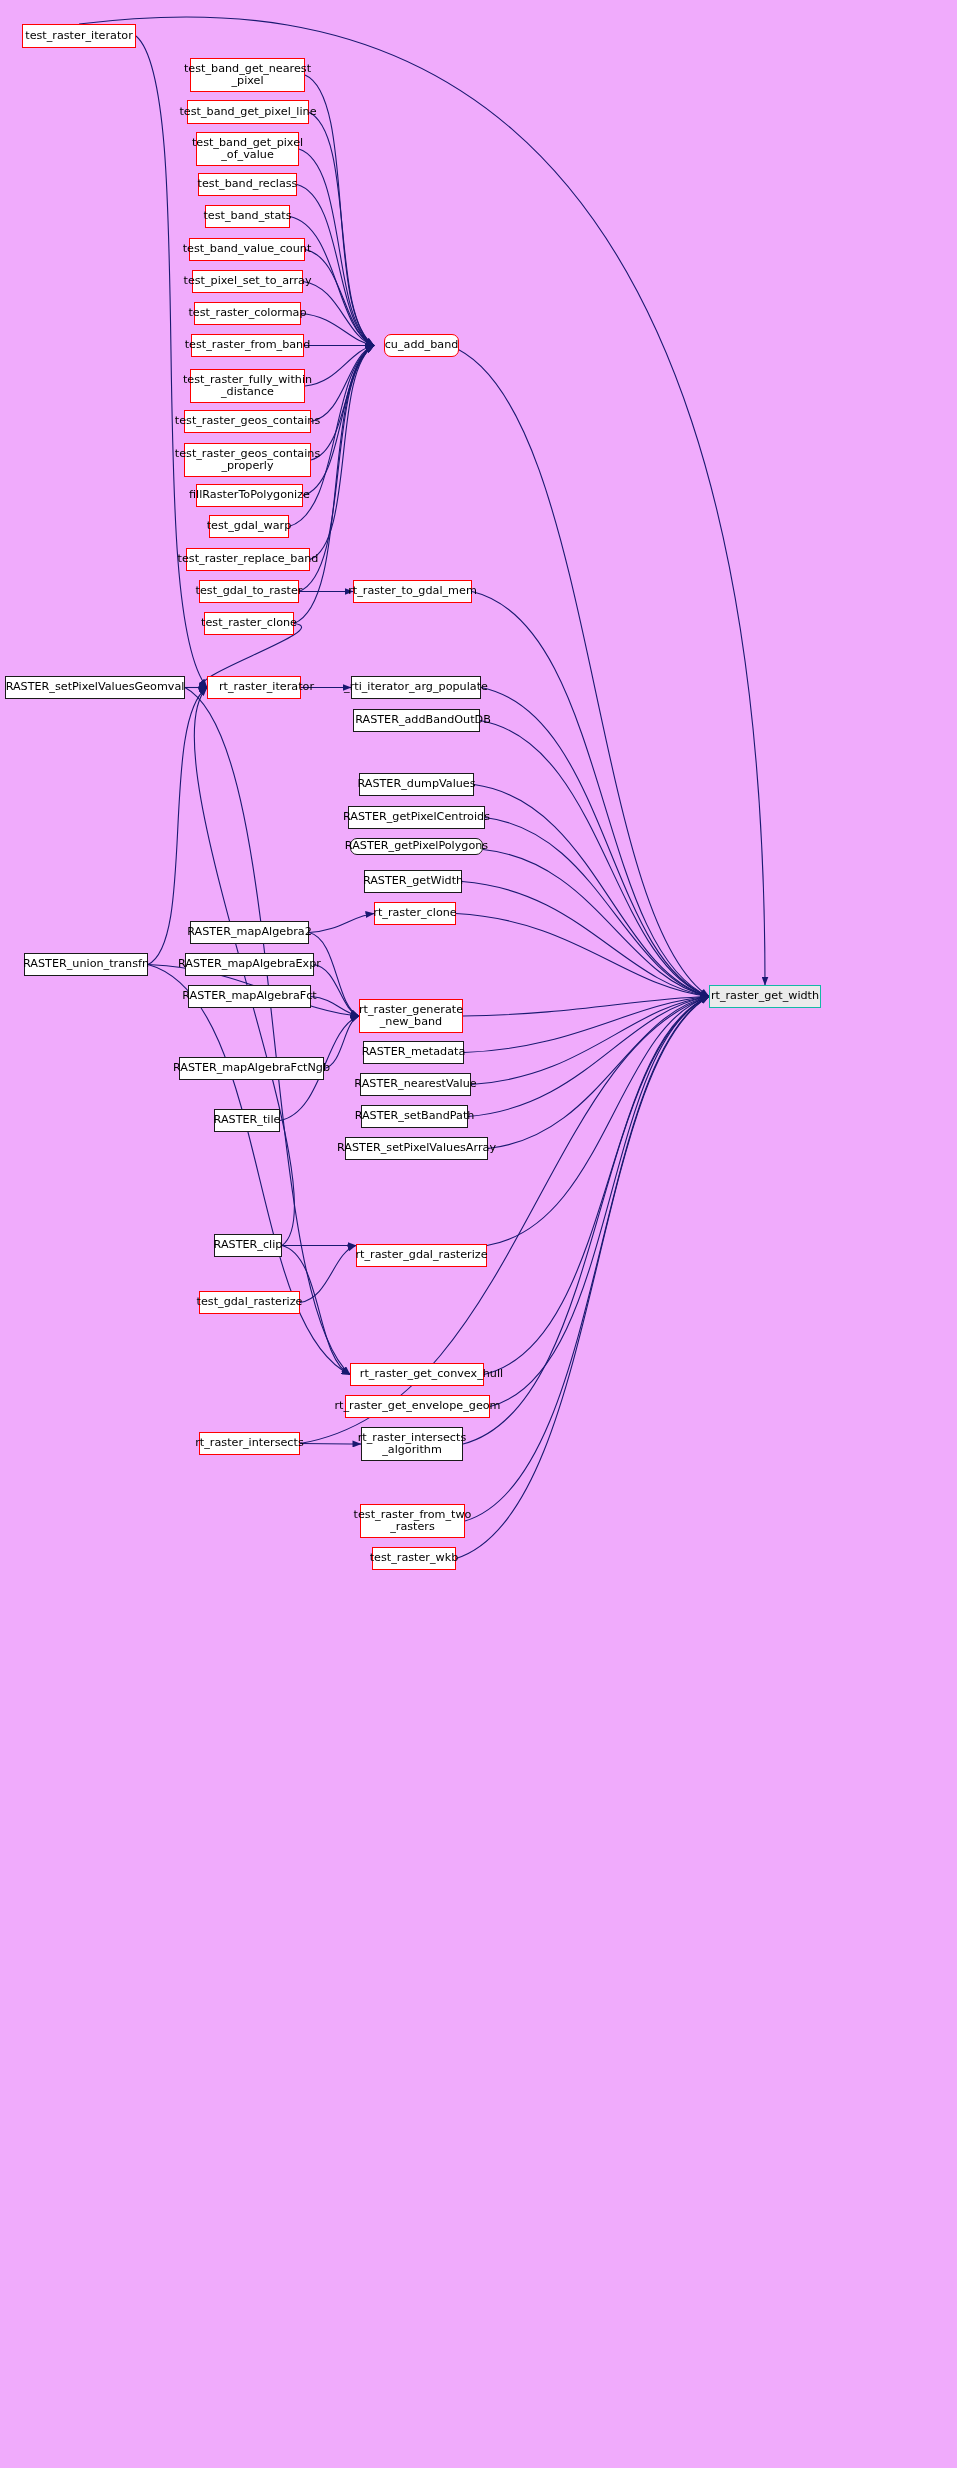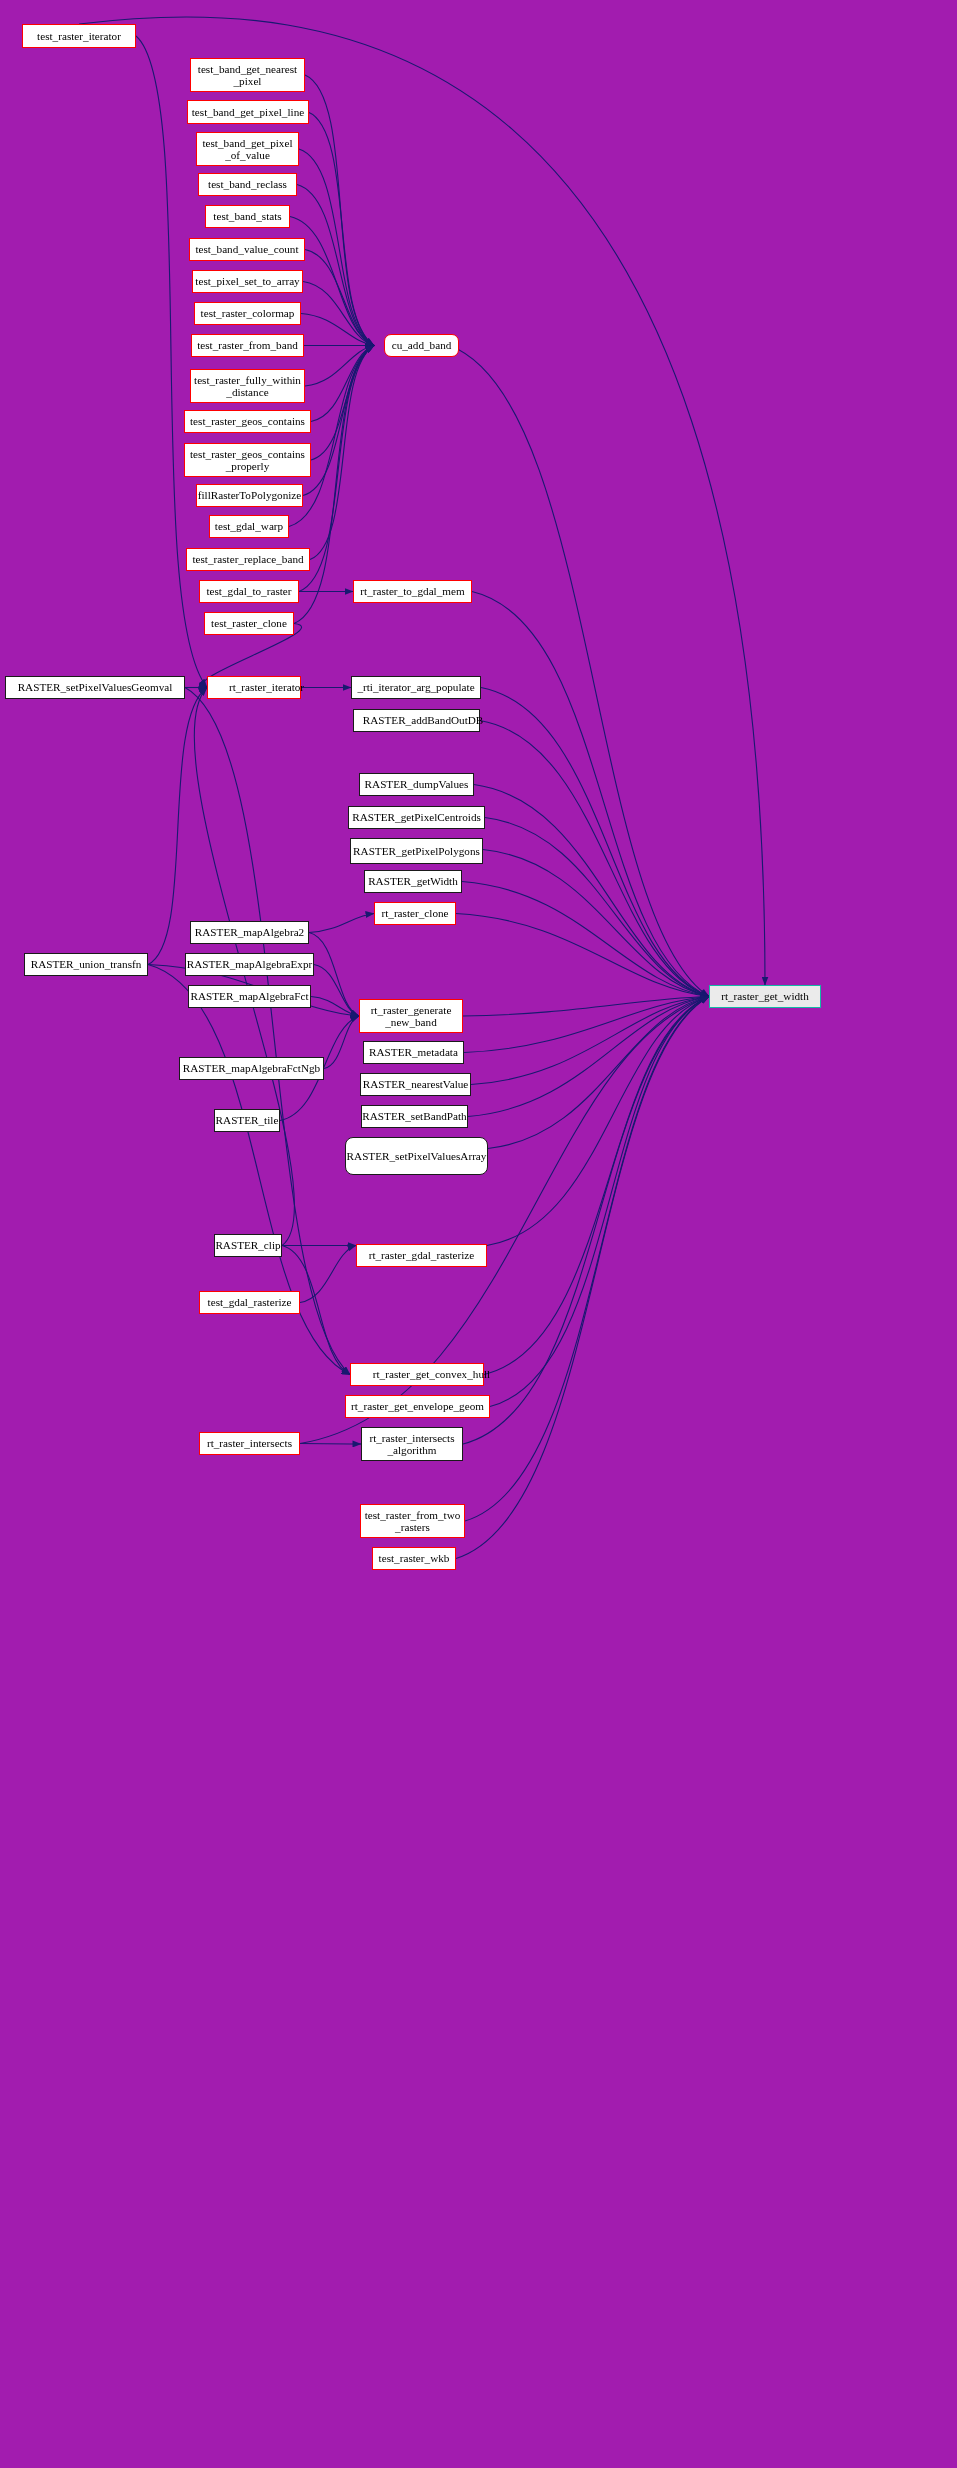--- a/index.html
+++ b/index.html
@@ -1,17 +1,17 @@
 <!DOCTYPE html>
 <html><head>
 <meta charset="utf-8">
 <style>
   html,body{margin:0;padding:0;background:#ffffff;}
   body{font-family:"DejaVu Sans","Liberation Sans",sans-serif;}
-  #canvas{position:relative;width:957px;height:2468px;background:#a21caf;overflow:hidden;font-family:Liberation Serif, serif;}
+  #canvas{position:relative;width:957px;height:2468px;background:#f0abfc;overflow:hidden;}
   svg.edges{position:absolute;left:0;top:0;width:957px;height:2468px;pointer-events:none;}
   .node{position:absolute;box-sizing:border-box;display:flex;align-items:center;justify-content:center;
         text-align:center;background:#ffffff;border:1px solid #ff0000;color:#000000;
         font-size:11.2px;line-height:12.4px;white-space:pre-line;padding:1px 3px;}
   .node.plain{border:1px solid #1a1a1a;}
   .node.gray{border:1px solid #14b8a6;background:#ebebeb;}
 </style>
 </head>
 <body>
 
@@ -108,35 +108,35 @@
       <div class="node" style="left: 199px; top: 580px; width: 100px; height: 23px;">test_gdal_to_raster</div>
       <div class="node" style="left: 204px; top: 612px; width: 90px; height: 23px;">test_raster_clone</div>
       <div class="node plain" style="left: 5px; top: 676px; width: 180px; height: 23px;">RASTER_setPixelValuesGeomval</div>
       <div class="node" style="left: 207px; top: 676px; width: 94px; height: 23px; padding-left: 28px;">rt_raster_iterator</div>
       <div class="node" style="left: 384px; top: 334px; width: 75px; height: 23px; border-radius: 7px;">cu_add_band</div>
       <div class="node" style="left: 353px; top: 580px; width: 119px; height: 23px;">rt_raster_to_gdal_mem</div>
       <div class="node plain" style="left: 351px; top: 676px; width: 130px; height: 23px;">_rti_iterator_arg_populate</div>
       <div class="node plain" style="left: 353px; top: 709px; width: 127px; height: 23px; padding-left: 16px;">RASTER_addBandOutDB</div>
       <div class="node plain" style="left: 359px; top: 773px; width: 115px; height: 23px;">RASTER_dumpValues</div>
       <div class="node plain" style="left: 348px; top: 806px; width: 137px; height: 23px;">RASTER_getPixelCentroids</div>
-      <div class="node plain" style="left: 350px; top: 838px; width: 133px; height: 26px;">RASTER_getPixelPolygons</div>
+      <div class="node plain" style="left: 350px; top: 838px; width: 133px; height: 17px; border-radius: 7px;">RASTER_getPixelPolygons</div>
       <div class="node plain" style="left: 364px; top: 870px; width: 98px; height: 23px;">RASTER_getWidth</div>
       <div class="node" style="left: 374px; top: 902px; width: 82px; height: 23px;">rt_raster_clone</div>
       <div class="node plain" style="left: 190px; top: 921px; width: 119px; height: 23px;">RASTER_mapAlgebra2</div>
       <div class="node plain" style="left: 185px; top: 953px; width: 129px; height: 23px;">RASTER_mapAlgebraExpr</div>
       <div class="node plain" style="left: 24px; top: 953px; width: 124px; height: 23px;">RASTER_union_transfn</div>
       <div class="node plain" style="left: 188px; top: 985px; width: 123px; height: 23px;">RASTER_mapAlgebraFct</div>
       <div class="node" style="left: 359px; top: 999px; width: 104px; height: 34px;">rt_raster_generate
 _new_band</div>
       <div class="node plain" style="left: 363px; top: 1041px; width: 101px; height: 23px;">RASTER_metadata</div>
       <div class="node plain" style="left: 179px; top: 1057px; width: 145px; height: 23px;">RASTER_mapAlgebraFctNgb</div>
       <div class="node plain" style="left: 360px; top: 1073px; width: 111px; height: 23px;">RASTER_nearestValue</div>
       <div class="node plain" style="left: 361px; top: 1105px; width: 107px; height: 23px;">RASTER_setBandPath</div>
       <div class="node plain" style="left: 214px; top: 1109px; width: 66px; height: 23px;">RASTER_tile</div>
-      <div class="node plain" style="left: 345px; top: 1137px; width: 143px; height: 38px; border-radius: 8px;">RASTER_setPixelValuesArray</div>
+      <div class="node plain" style="left: 345px; top: 1137px; width: 143px; height: 23px;">RASTER_setPixelValuesArray</div>
       <div class="node gray" style="left: 709px; top: 985px; width: 112px; height: 23px;">rt_raster_get_width</div>
       <div class="node plain" style="left: 214px; top: 1234px; width: 68px; height: 23px;">RASTER_clip</div>
       <div class="node" style="left: 356px; top: 1244px; width: 131px; height: 23px;">rt_raster_gdal_rasterize</div>
       <div class="node" style="left: 199px; top: 1291px; width: 101px; height: 23px;">test_gdal_rasterize</div>
       <div class="node" style="left: 350px; top: 1363px; width: 134px; height: 23px; padding-left: 32px;">rt_raster_get_convex_hull</div>
       <div class="node" style="left: 345px; top: 1395px; width: 145px; height: 23px;">rt_raster_get_envelope_geom</div>
       <div class="node" style="left: 199px; top: 1432px; width: 101px; height: 23px;">rt_raster_intersects</div>
       <div class="node plain" style="left: 361px; top: 1427px; width: 102px; height: 34px;">rt_raster_intersects
 _algorithm</div>
       <div class="node" style="left: 360px; top: 1504px; width: 105px; height: 34px;">test_raster_from_two

